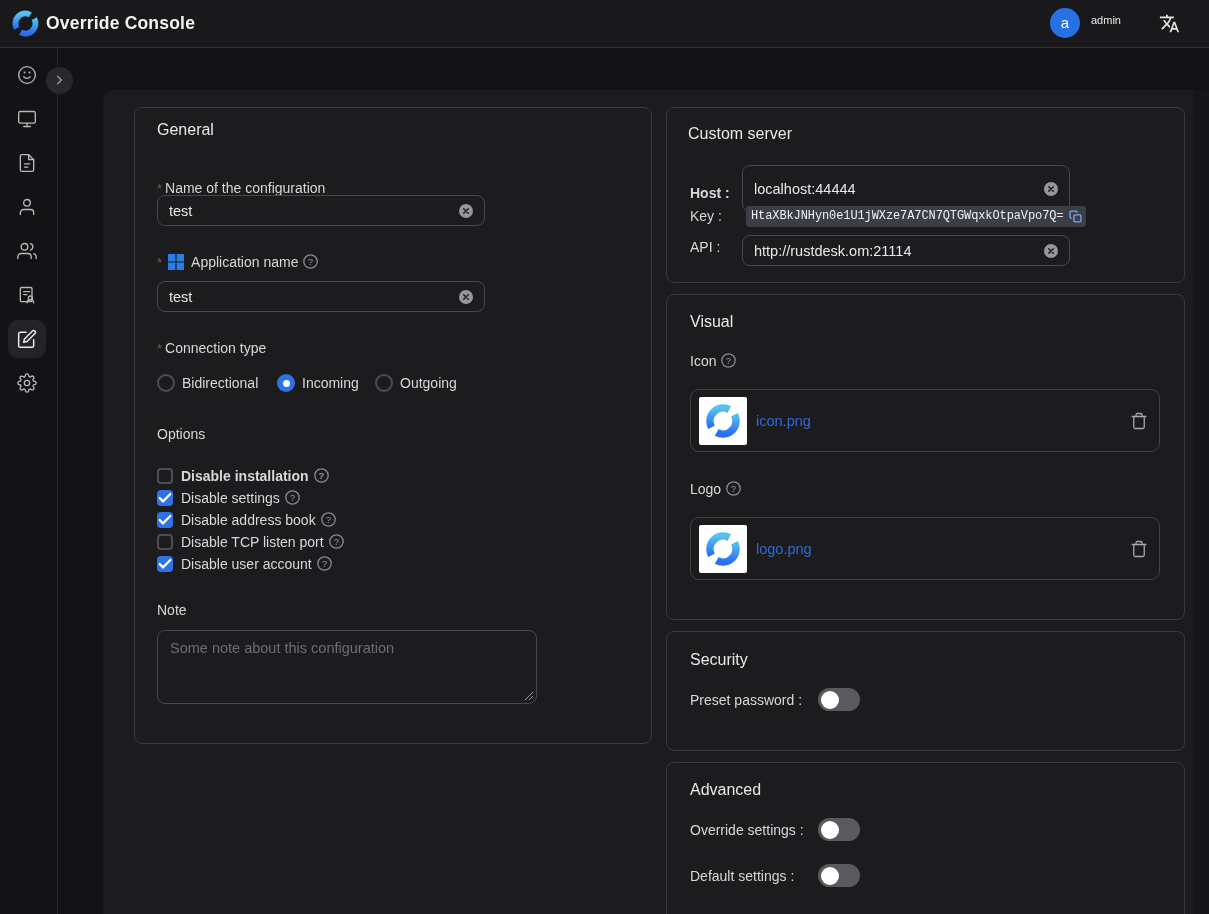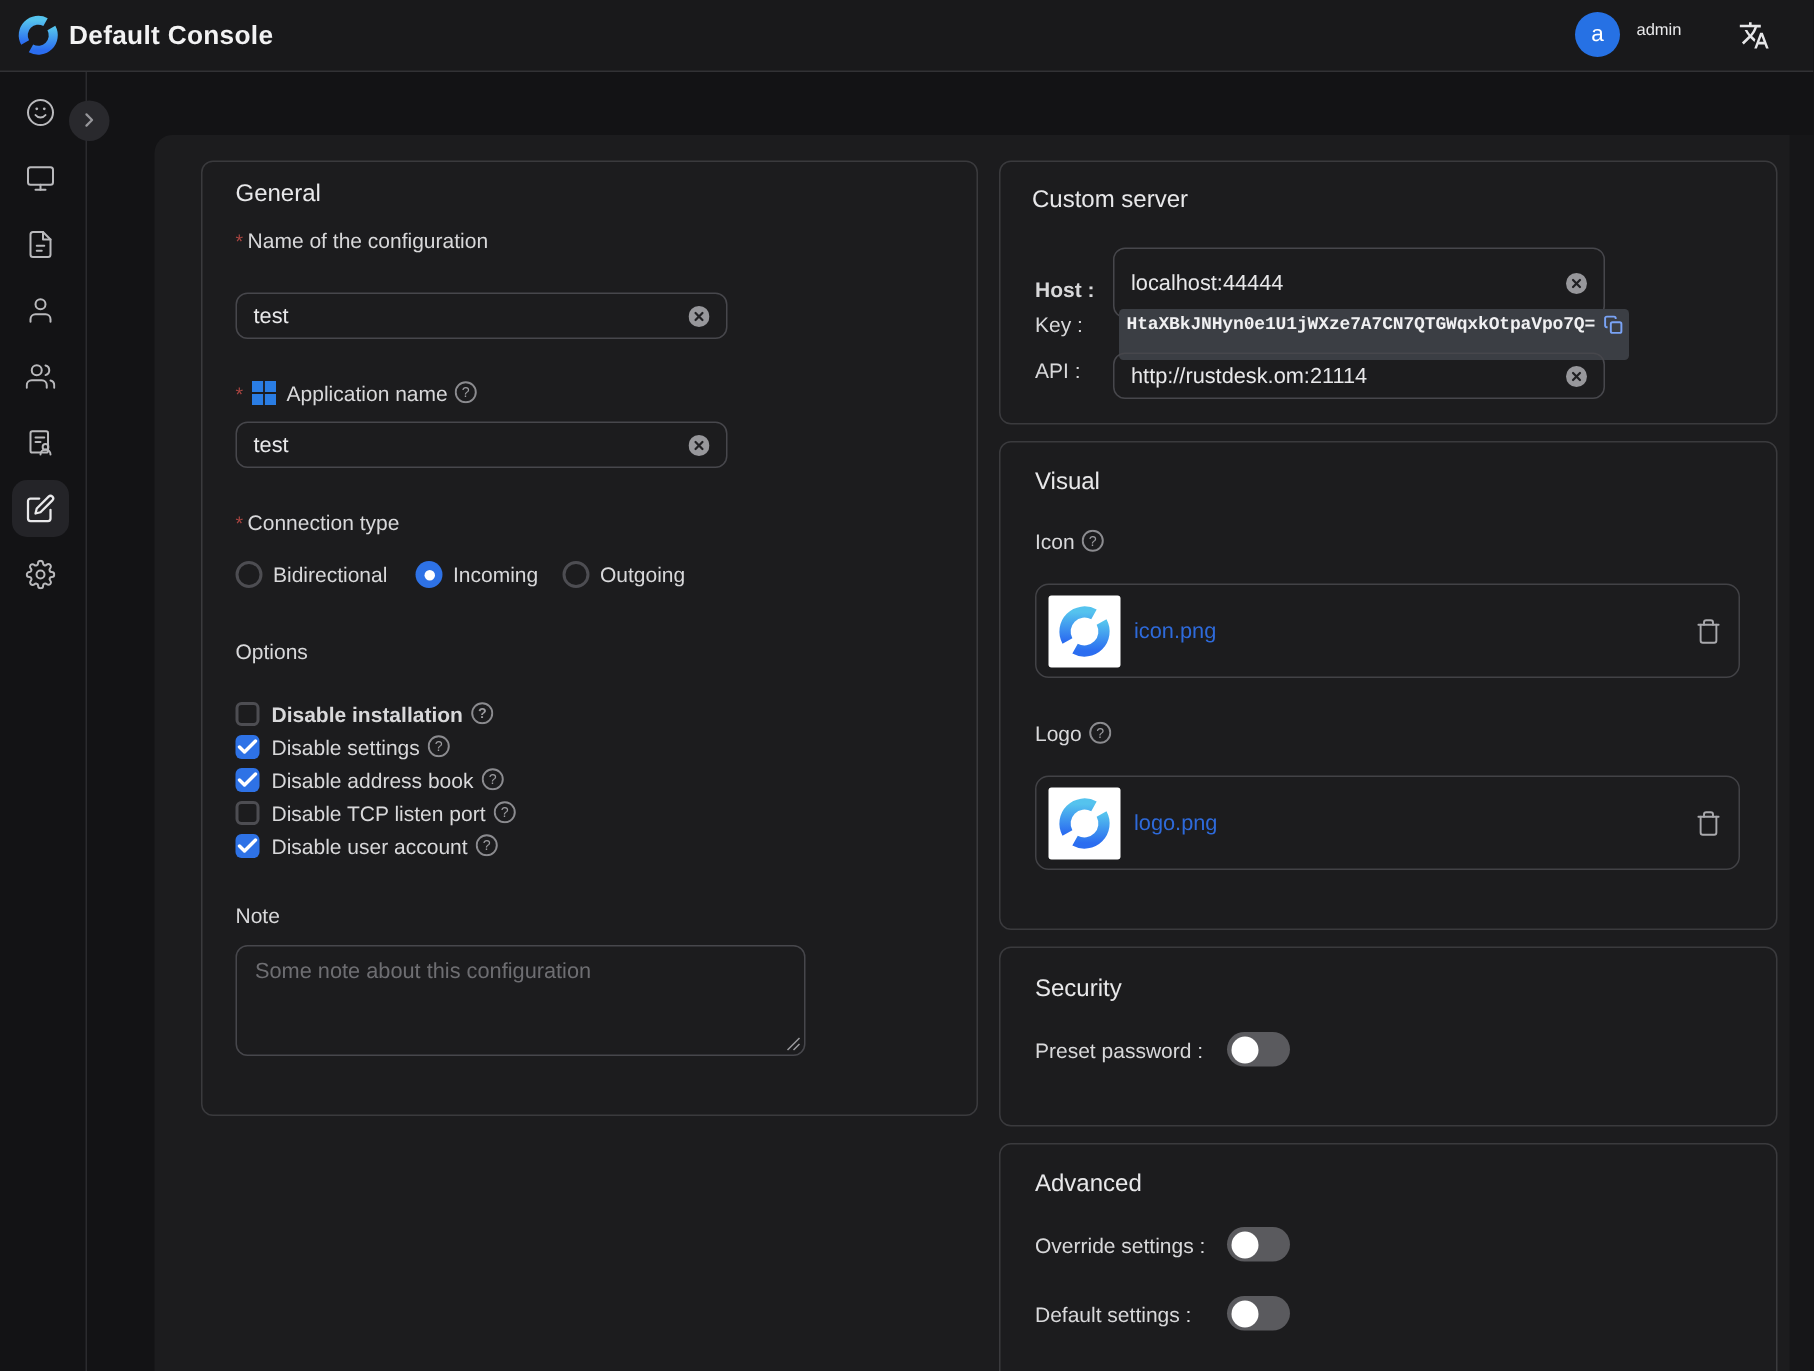--- a/index.html
+++ b/index.html
@@ -58,21 +58,21 @@
   <svg class="abs" style="left:10px;top:8px" width="31" height="31" viewBox="0 0 31 31">
     <defs>
         <linearGradient id="lg" x1="0" y1="0" x2="0" y2="1">
       <stop offset="0" stop-color="#55c3ee"></stop>
           <stop offset="1" stop-color="#2b6df0"></stop>
     </linearGradient>
       </defs>
     <path d="M24.25 10.65 A10 10 0 0 1 10.65 24.25" fill="none" stroke="url(#lg)" stroke-width="6"></path>
     <path d="M6.75 20.35 A10 10 0 0 1 20.35 6.75" fill="none" stroke="url(#lg)" stroke-width="6"></path>
   </svg>
-  <div class="title">Default Console</div>
+  <div class="title">Override Console</div>
   <div class="avatar">a</div>
   <div class="uname">admin</div>
   <svg class="abs" style="left:1159px;top:13px" width="21" height="21" viewBox="0 0 24 24" fill="#e6e6e8">
     <path d="M12.87 15.07l-2.54-2.51.03-.03c1.74-1.94 2.98-4.17 3.71-6.53H17V4h-7V2H8v2H1v1.99h11.17C11.5 7.92 10.44 9.75 9 11.35 8.07 10.32 7.3 9.19 6.69 8h-2c.73 1.63 1.73 3.17 2.98 4.56l-5.09 5.02L4 19l5-5 3.11 3.11.76-2.04M18.5 10h-2L12 22h2l1.12-3h4.75L21 22h2l-4.5-12m-2.62 7l1.62-4.33L19.12 17h-3.24z"></path>
   </svg>
 </div>
 
 <div class="side">
   <div class="activebg"></div>
 
@@ -127,21 +127,21 @@
   </svg>
 </div>
 <div class="fab">
   <svg width="15" height="16" viewBox="0 0 24 24" fill="none" stroke="#96969a" stroke-width="2.4" stroke-linecap="round" stroke-linejoin="round">
       <polyline points="9 18 15 12 9 6"></polyline>
     </svg>
 </div>
 
 <div class="card" style="left:134px;top:107px;width:518px;height:637px;"></div>
 <div class="h1" style="left:157px;top:121px;">General</div>
-<div class="lbl" style="left:157px;top:152px;"><span class="star">*</span>Name of the configuration</div>
+<div class="lbl" style="left:157px;top:180px;"><span class="star">*</span>Name of the configuration</div>
 <div class="inp" style="left:157px;top:195px;width:328px;height:31px;">
   <span class="tx">test</span>
   <svg class="clr" viewBox="0 0 14 14">
       <circle cx="7" cy="7" r="7" fill="#97979b"></circle>
       <path d="M4.7 4.7l4.6 4.6M9.3 4.7l-4.6 4.6" stroke="#202023" stroke-width="1.5" stroke-linecap="round"></path>
     </svg>
 </div>
 <div class="lbl" style="left:157px;top:254px;"><span class="star">*</span><svg width="16" height="16" viewBox="0 0 16 16" style="vertical-align:-3px;margin:0 7px 0 3px">
       <path fill="#2a7de4" d="M0 0h7.4v7.4H0zM8.6 0H16v7.4H8.6zM0 8.6h7.4V16H0zM8.6 8.6H16V16H8.6z"></path>
     </svg>Application name<svg class="qm" width="15" height="15" viewBox="0 0 15 15">
@@ -208,21 +208,21 @@
 <div class="h1" style="left:688px;top:125px;">Custom server</div>
 <div class="lbl" style="left:690px;top:185px;font-weight:bold;">Host :</div>
 <div class="inp" style="left:742px;top:165px;width:328px;height:47px;">
   <span class="tx">localhost:44444</span>
   <svg class="clr" viewBox="0 0 14 14">
       <circle cx="7" cy="7" r="7" fill="#97979b"></circle>
       <path d="M4.7 4.7l4.6 4.6M9.3 4.7l-4.6 4.6" stroke="#202023" stroke-width="1.5" stroke-linecap="round"></path>
     </svg>
 </div>
 <div class="lbl" style="left:690px;top:208px;">Key :</div>
-<div style="position:absolute;left:746px;top:206px;width:340px;height:34px;background:#3b3e44;border-radius:3px;font-weight:bold;">
+<div style="position:absolute;left:746px;top:206px;width:340px;height:21px;background:#3b3e44;border-radius:3px;">
   <span class="mono" style="position:absolute;left:5px;top:3px;font-size:12px;color:#f0f0f2;letter-spacing:-0.1px;white-space:nowrap;">HtaXBkJNHyn0e1U1jWXze7A7CN7QTGWqxkOtpaVpo7Q=</span>
   <svg style="position:absolute;right:4px;top:4px" width="13" height="13" viewBox="0 0 24 24" fill="none" stroke="#7aa3f5" stroke-width="2.4">
       <rect x="9" y="9" width="13" height="13" rx="2"></rect>
       <path d="M5 15H4a2 2 0 0 1-2-2V4a2 2 0 0 1 2-2h9a2 2 0 0 1 2 2v1"></path>
     </svg>
 </div>
 <div class="lbl" style="left:690px;top:239px;">API :</div>
 <div class="inp" style="left:742px;top:235px;width:328px;height:31px;">
   <span class="tx">http://rustdesk.om:21114</span>
   <svg class="clr" viewBox="0 0 14 14">

